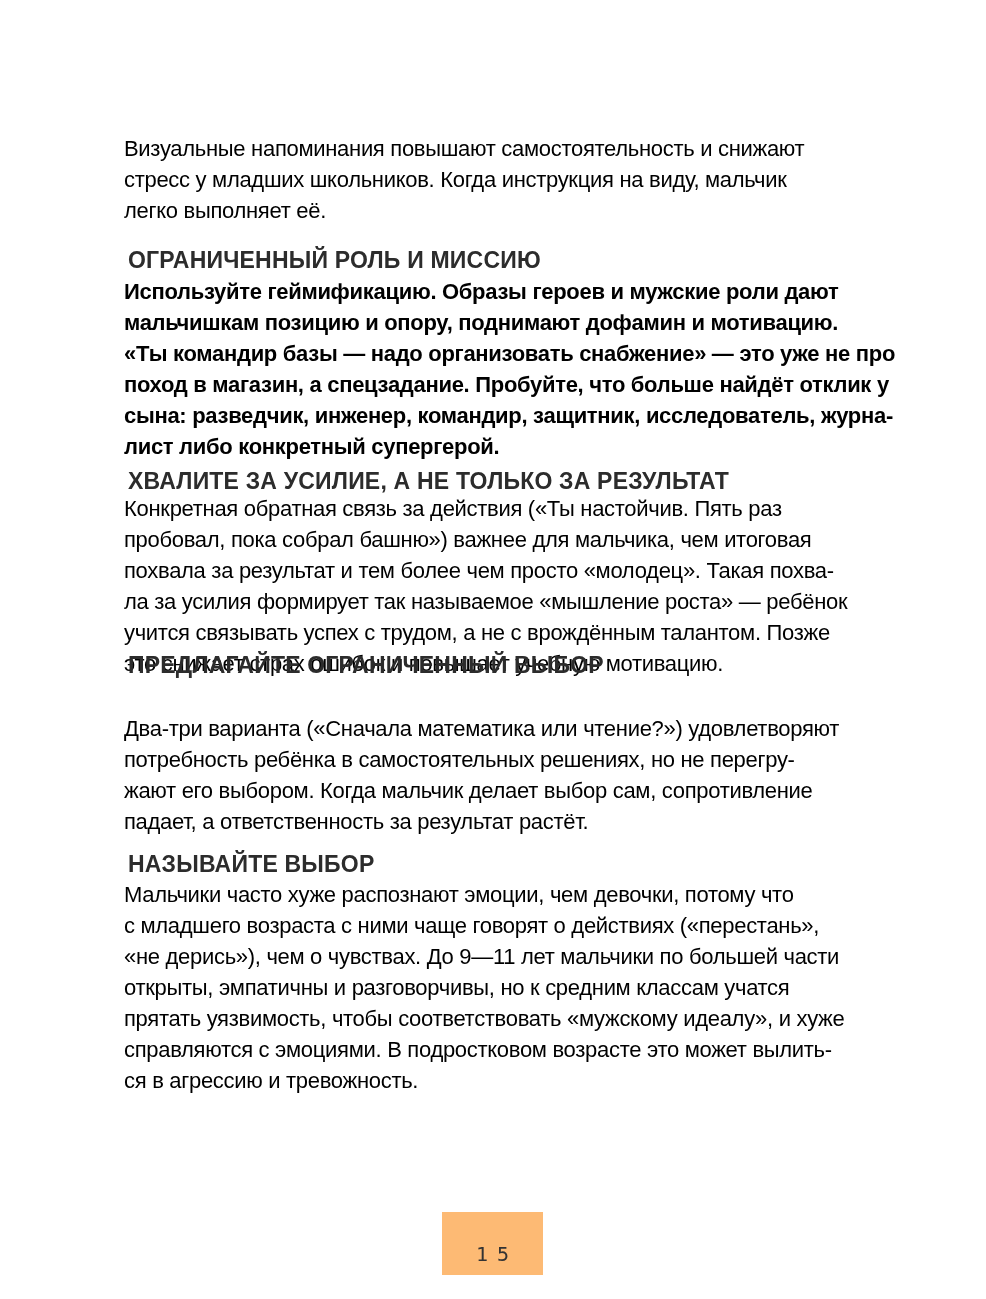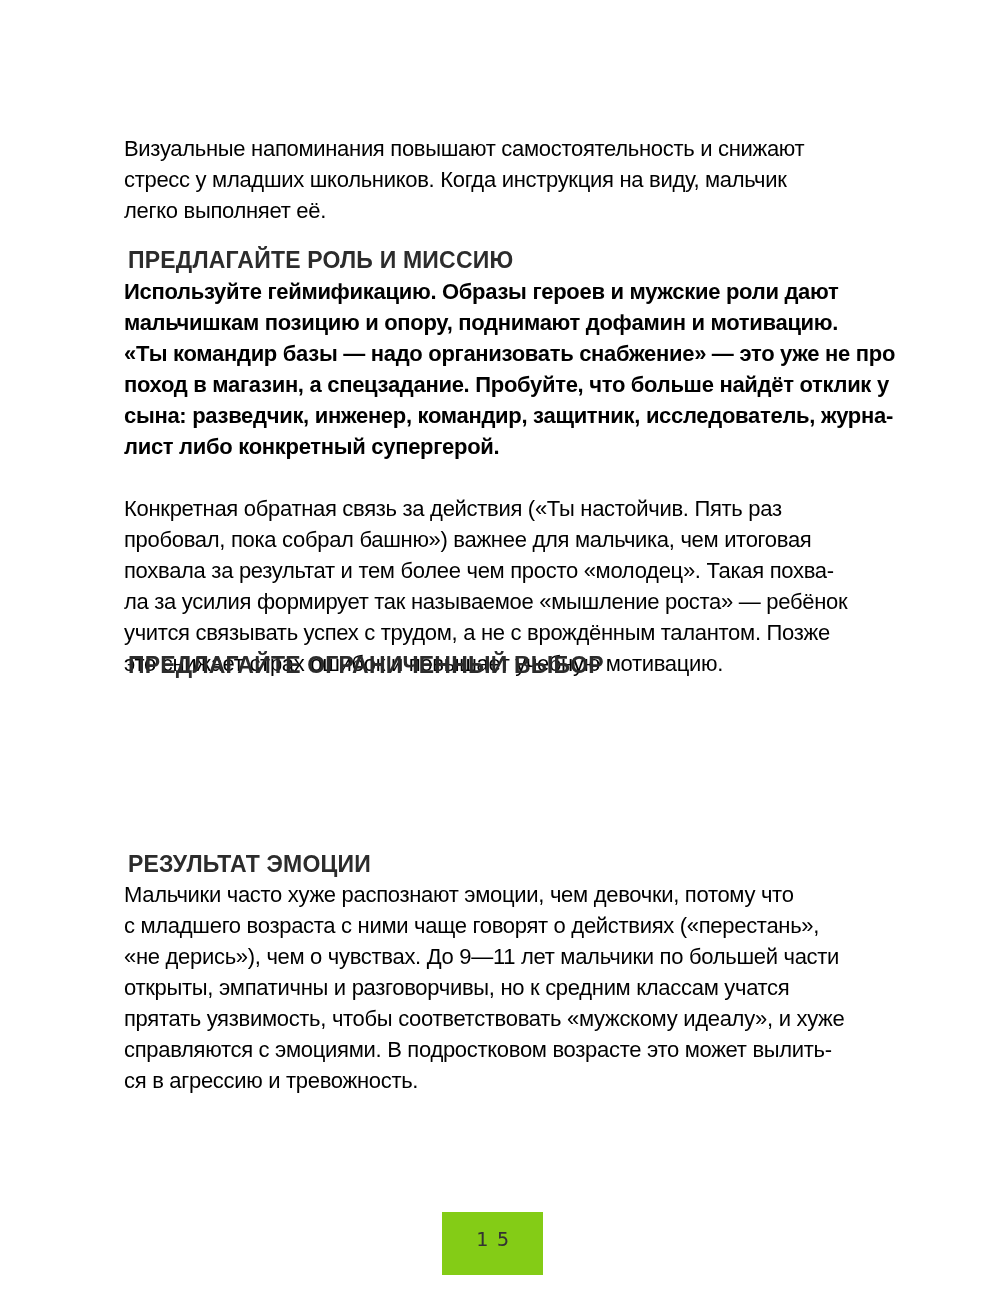--- a/index.html
+++ b/index.html
@@ -37,63 +37,68 @@
     letter-spacing: 0.2px;
     color: #2c2c2c;
     white-space: pre-line;
   }
   .footer-box {
     position: absolute;
     left: 442px;
     top: 1212px;
     width: 101px;
     height: 63px;
-    background: #84cc16;
+    background: #fdba74;
     display: flex;
     justify-content: center;
     align-items: flex-start;
-    padding-top: 16px;
+    padding-top: 31px;
     box-sizing: border-box;
   }
   .page-number {
     font-family: "DejaVu Sans Mono", "Liberation Mono", monospace;
     font-size: 20px;
     line-height: 22px;
     letter-spacing: 9px;
     padding-left: 9px; 
     color: #333333;
   }
 </style>
 </head>
 <body>
 
 <div class="page">
 
   <p class="body-text" style="top: 133px;">Визуальные напоминания повышают самостоятельность и снижают
 стресс у младших школьников. Когда инструкция на виду, мальчик
 легко выполняет её.</p>
 
-  <h2 class="section-heading" style="top: 246px;">ПРЕДЛАГАЙТЕ РОЛЬ И МИССИЮ</h2>
+  <h2 class="section-heading" style="top: 246px;">ОГРАНИЧЕННЫЙ РОЛЬ И МИССИЮ</h2>
   <p class="body-text" style="top: 276px; font-weight: bold;">Используйте геймификацию. Образы героев и мужские роли дают
 мальчишкам позицию и опору, поднимают дофамин и мотивацию.
 «Ты командир базы — надо организовать снабжение» — это уже не про
 поход в магазин, а спецзадание. Пробуйте, что больше найдёт отклик у
 сына: разведчик, инженер, командир, защитник, исследователь, журна-
 лист либо конкретный супергерой.</p>
 
+  <h2 class="section-heading" style="top: 467px;">ХВАЛИТЕ ЗА УСИЛИЕ, А НЕ ТОЛЬКО ЗА РЕЗУЛЬТАТ</h2>
   <p class="body-text" style="top: 493px;">Конкретная обратная связь за действия («Ты настойчив. Пять раз
 пробовал, пока собрал башню») важнее для мальчика, чем итоговая
 похвала за результат и тем более чем просто «молодец». Такая похва-
 ла за усилия формирует так называемое «мышление роста» — ребёнок
 учится связывать успех с трудом, а не с врождённым талантом. Позже
 это снижает страх ошибок и повышает учебную мотивацию.</p>
 
   <h2 class="section-heading" style="top: 651px;">ПРЕДЛАГАЙТЕ ОГРАНИЧЕННЫЙ ВЫБОР</h2>
+  <p class="body-text" style="top: 713px;">Два-три варианта («Сначала математика или чтение?») удовлетворяют
+потребность ребёнка в самостоятельных решениях, но не перегру-
+жают его выбором. Когда мальчик делает выбор сам, сопротивление
+падает, а ответственность за результат растёт.</p>
 
-  <h2 class="section-heading" style="top: 850px;">РЕЗУЛЬТАТ ЭМОЦИИ</h2>
+  <h2 class="section-heading" style="top: 850px;">НАЗЫВАЙТЕ ВЫБОР</h2>
   <p class="body-text" style="top: 879px;">Мальчики часто хуже распознают эмоции, чем девочки, потому что
 с младшего возраста с ними чаще говорят о действиях («перестань»,
 «не дерись»), чем о чувствах. До 9—11 лет мальчики по большей части
 открыты, эмпатичны и разговорчивы, но к средним классам учатся
 прятать уязвимость, чтобы соответствовать «мужскому идеалу», и хуже
 справляются с эмоциями. В подростковом возрасте это может вылить-
 ся в агрессию и тревожность.</p>
 
 
   <div class="footer-box">

